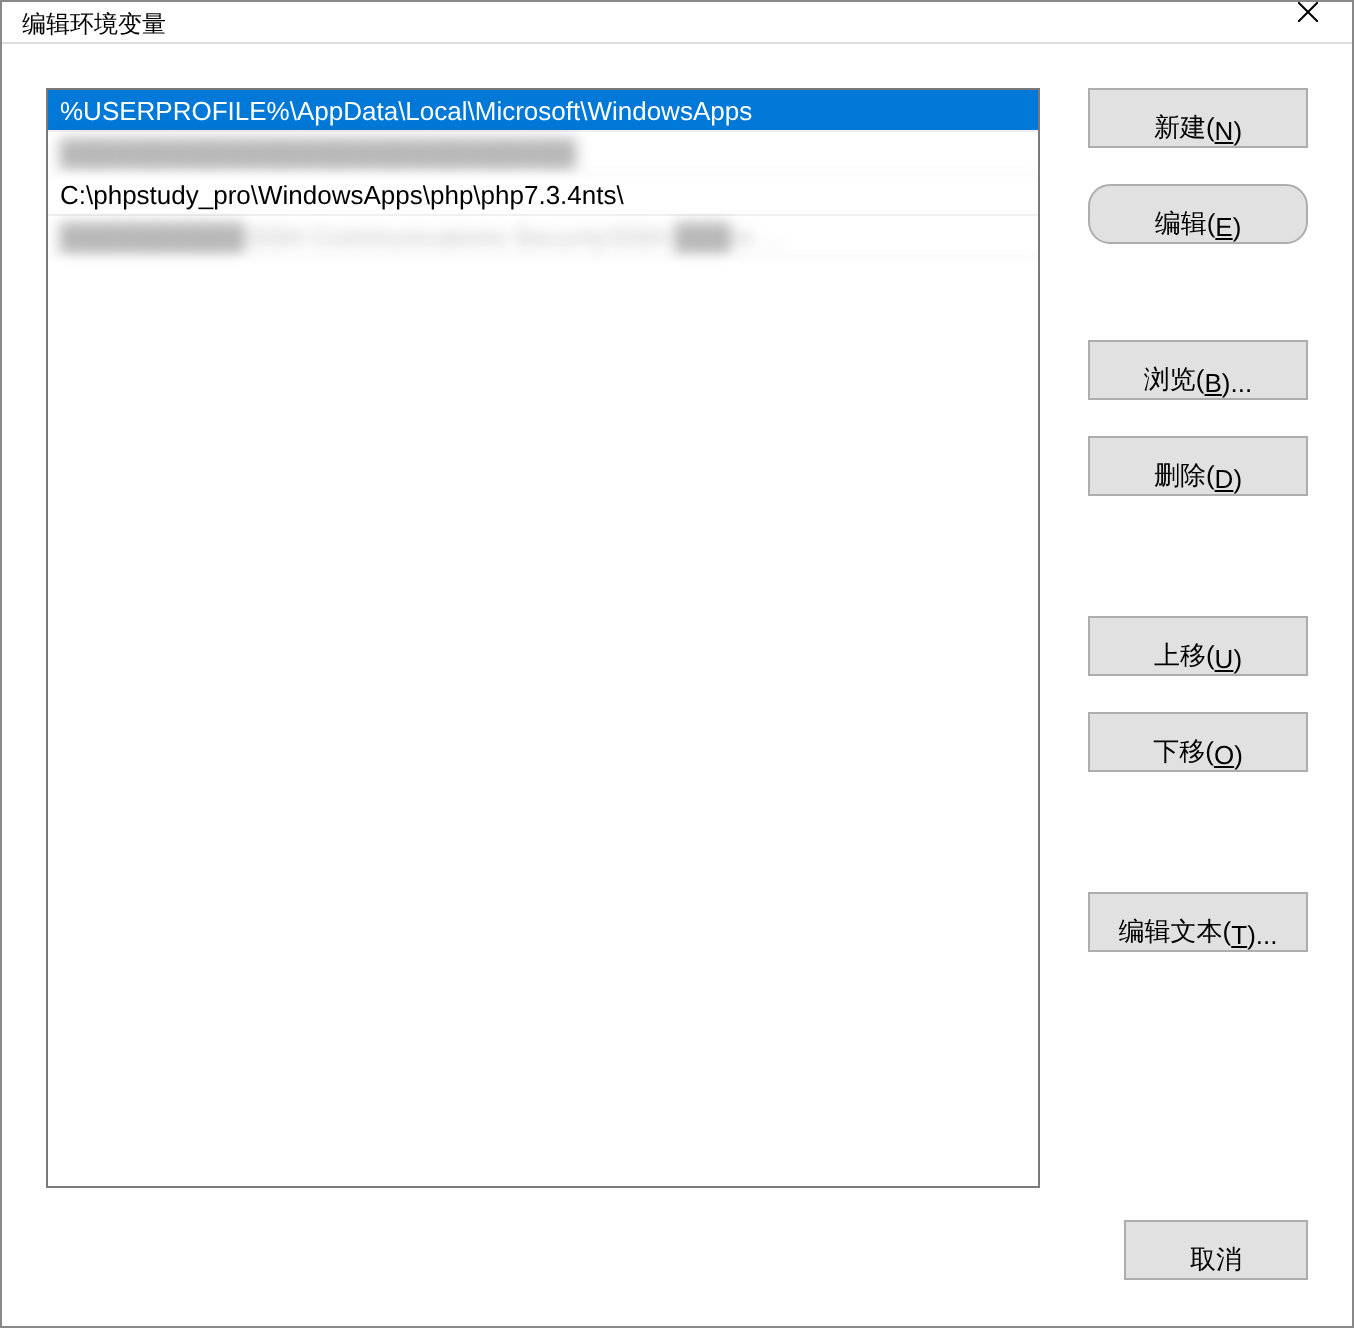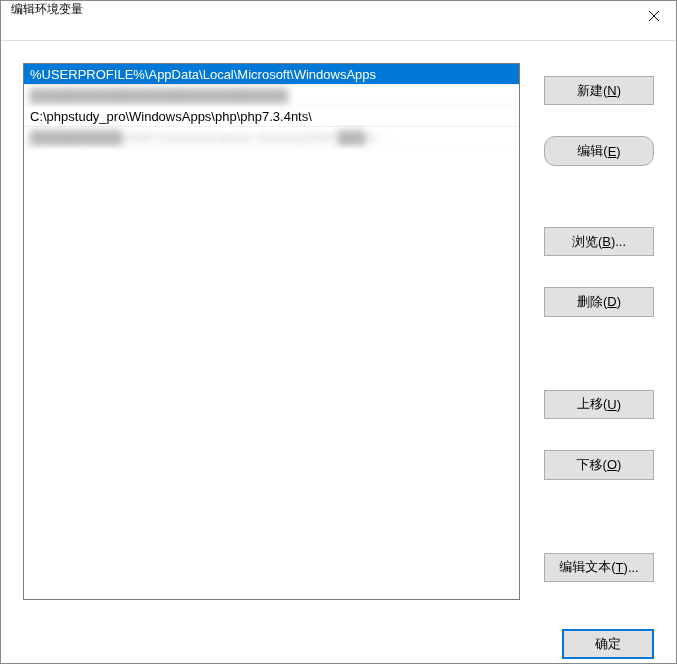--- a/index.html
+++ b/index.html
@@ -6,23 +6,23 @@
     body {
       font-family: "Microsoft YaHei", "Segoe UI", Tahoma, sans-serif;
       font-size: 12px;
       background: #fff;
       width: 677px;
       height: 664px;
       overflow: hidden;
       border: 1px solid #888;
     }
     .titlebar {
-      height: 40px;
+      height: 21px;
       display: flex;
-      align-items: flex-start;
+      align-items: flex-end;
       justify-content: space-between;
       padding-left: 10px;
       border-bottom: 1px solid #ddd;
       background: #fff;
     }
     .titlebar-title { font-size: 12px; color: #000; }
     .titlebar-close {
       width: 45px; height: 30px;
       display: flex; align-items: center; justify-content: center;
       font-size: 14px; color: #000;
@@ -71,23 +71,22 @@
     }
     .btn {
       height: 30px;
       border: 1px solid #adadad;
       background: #e1e1e1;
       font-size: 13px;
       font-family: inherit;
       cursor: default;
       margin-bottom: 18px;
       display: flex;
-      align-items: center;
+      align-items: flex-end;
       justify-content: center;
-      margin-top: 13px;
     }
     .btn u { text-decoration: underline; }
     .gap-large { margin-bottom: 60px; }
     .gap-med { margin-bottom: 48px; border-radius: 11px; }
     .footer {
       display: flex;
       justify-content: flex-end;
       gap: 14px;
       padding-top: 16px;
     }
@@ -157,15 +156,15 @@
           <span>)</span>
       </button>
       <button class="btn">
         <span>编辑文本(</span>
           <u>T</u>
           <span>)...</span>
       </button>
     </div>
   </div>
   <div class="footer">
-    <button class="btn primary">确定</button>
+    <button class="btn">取消</button>
   </div>
 </div>
 
 </body></html>

